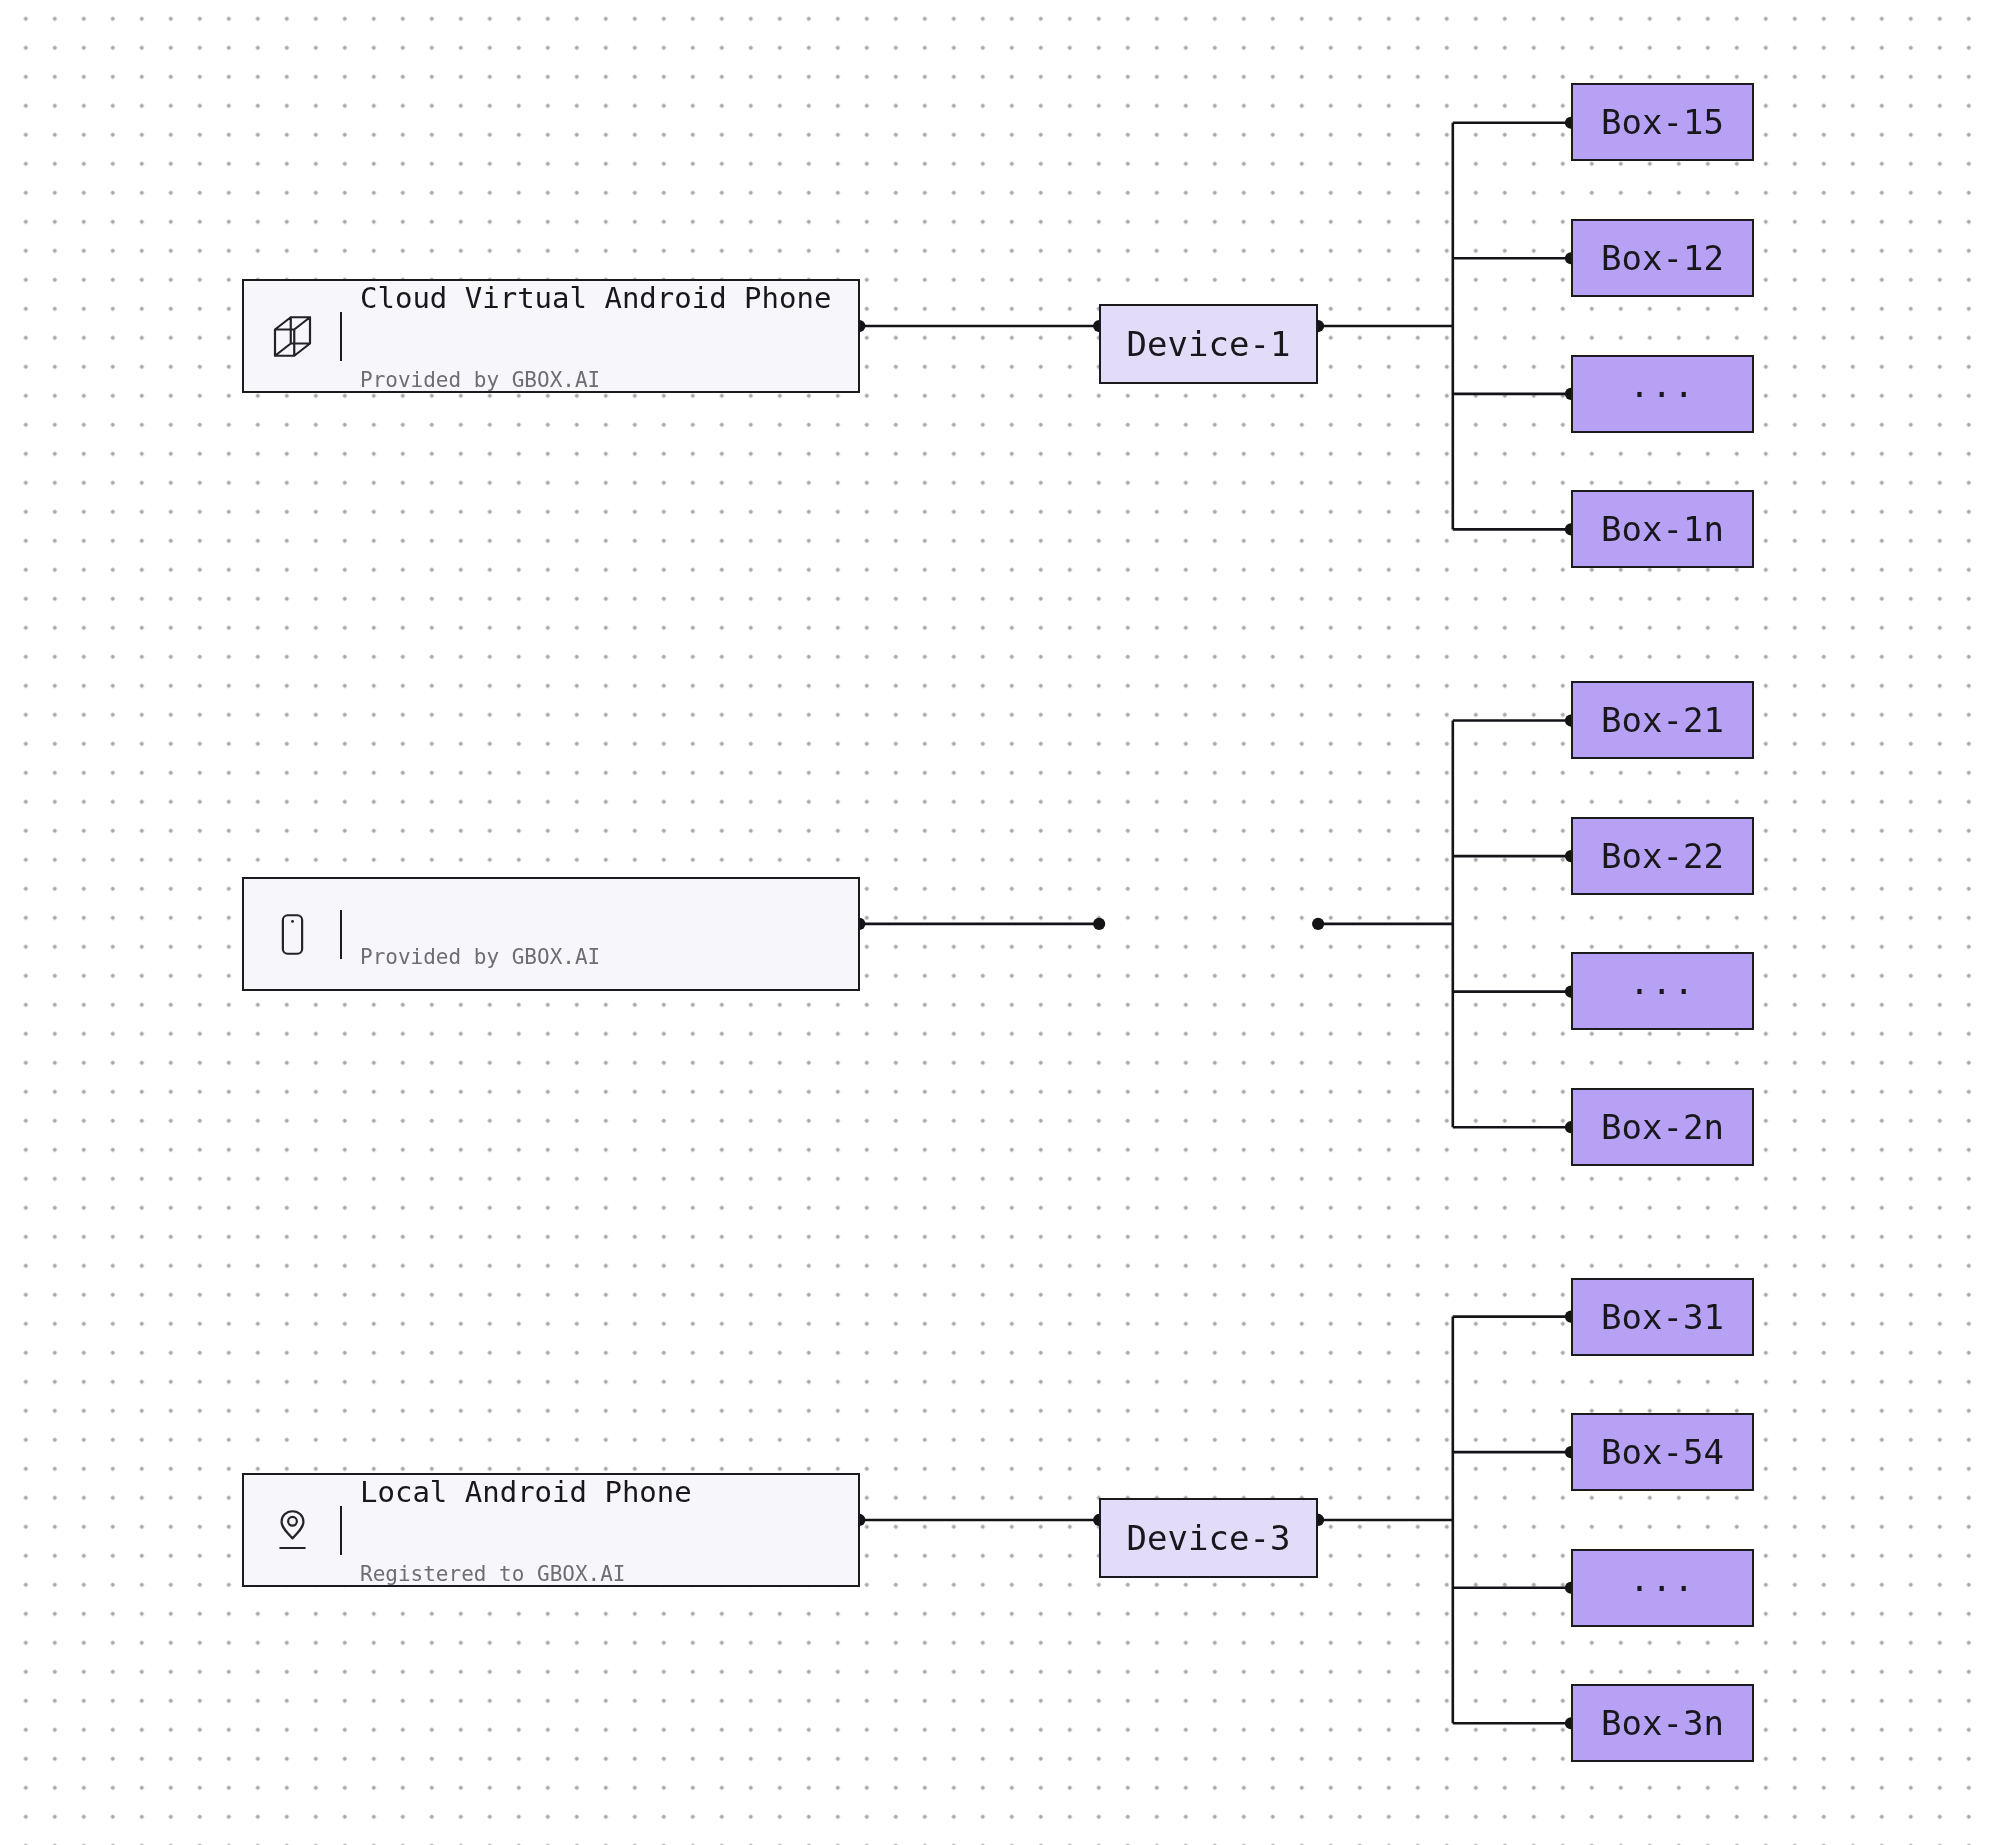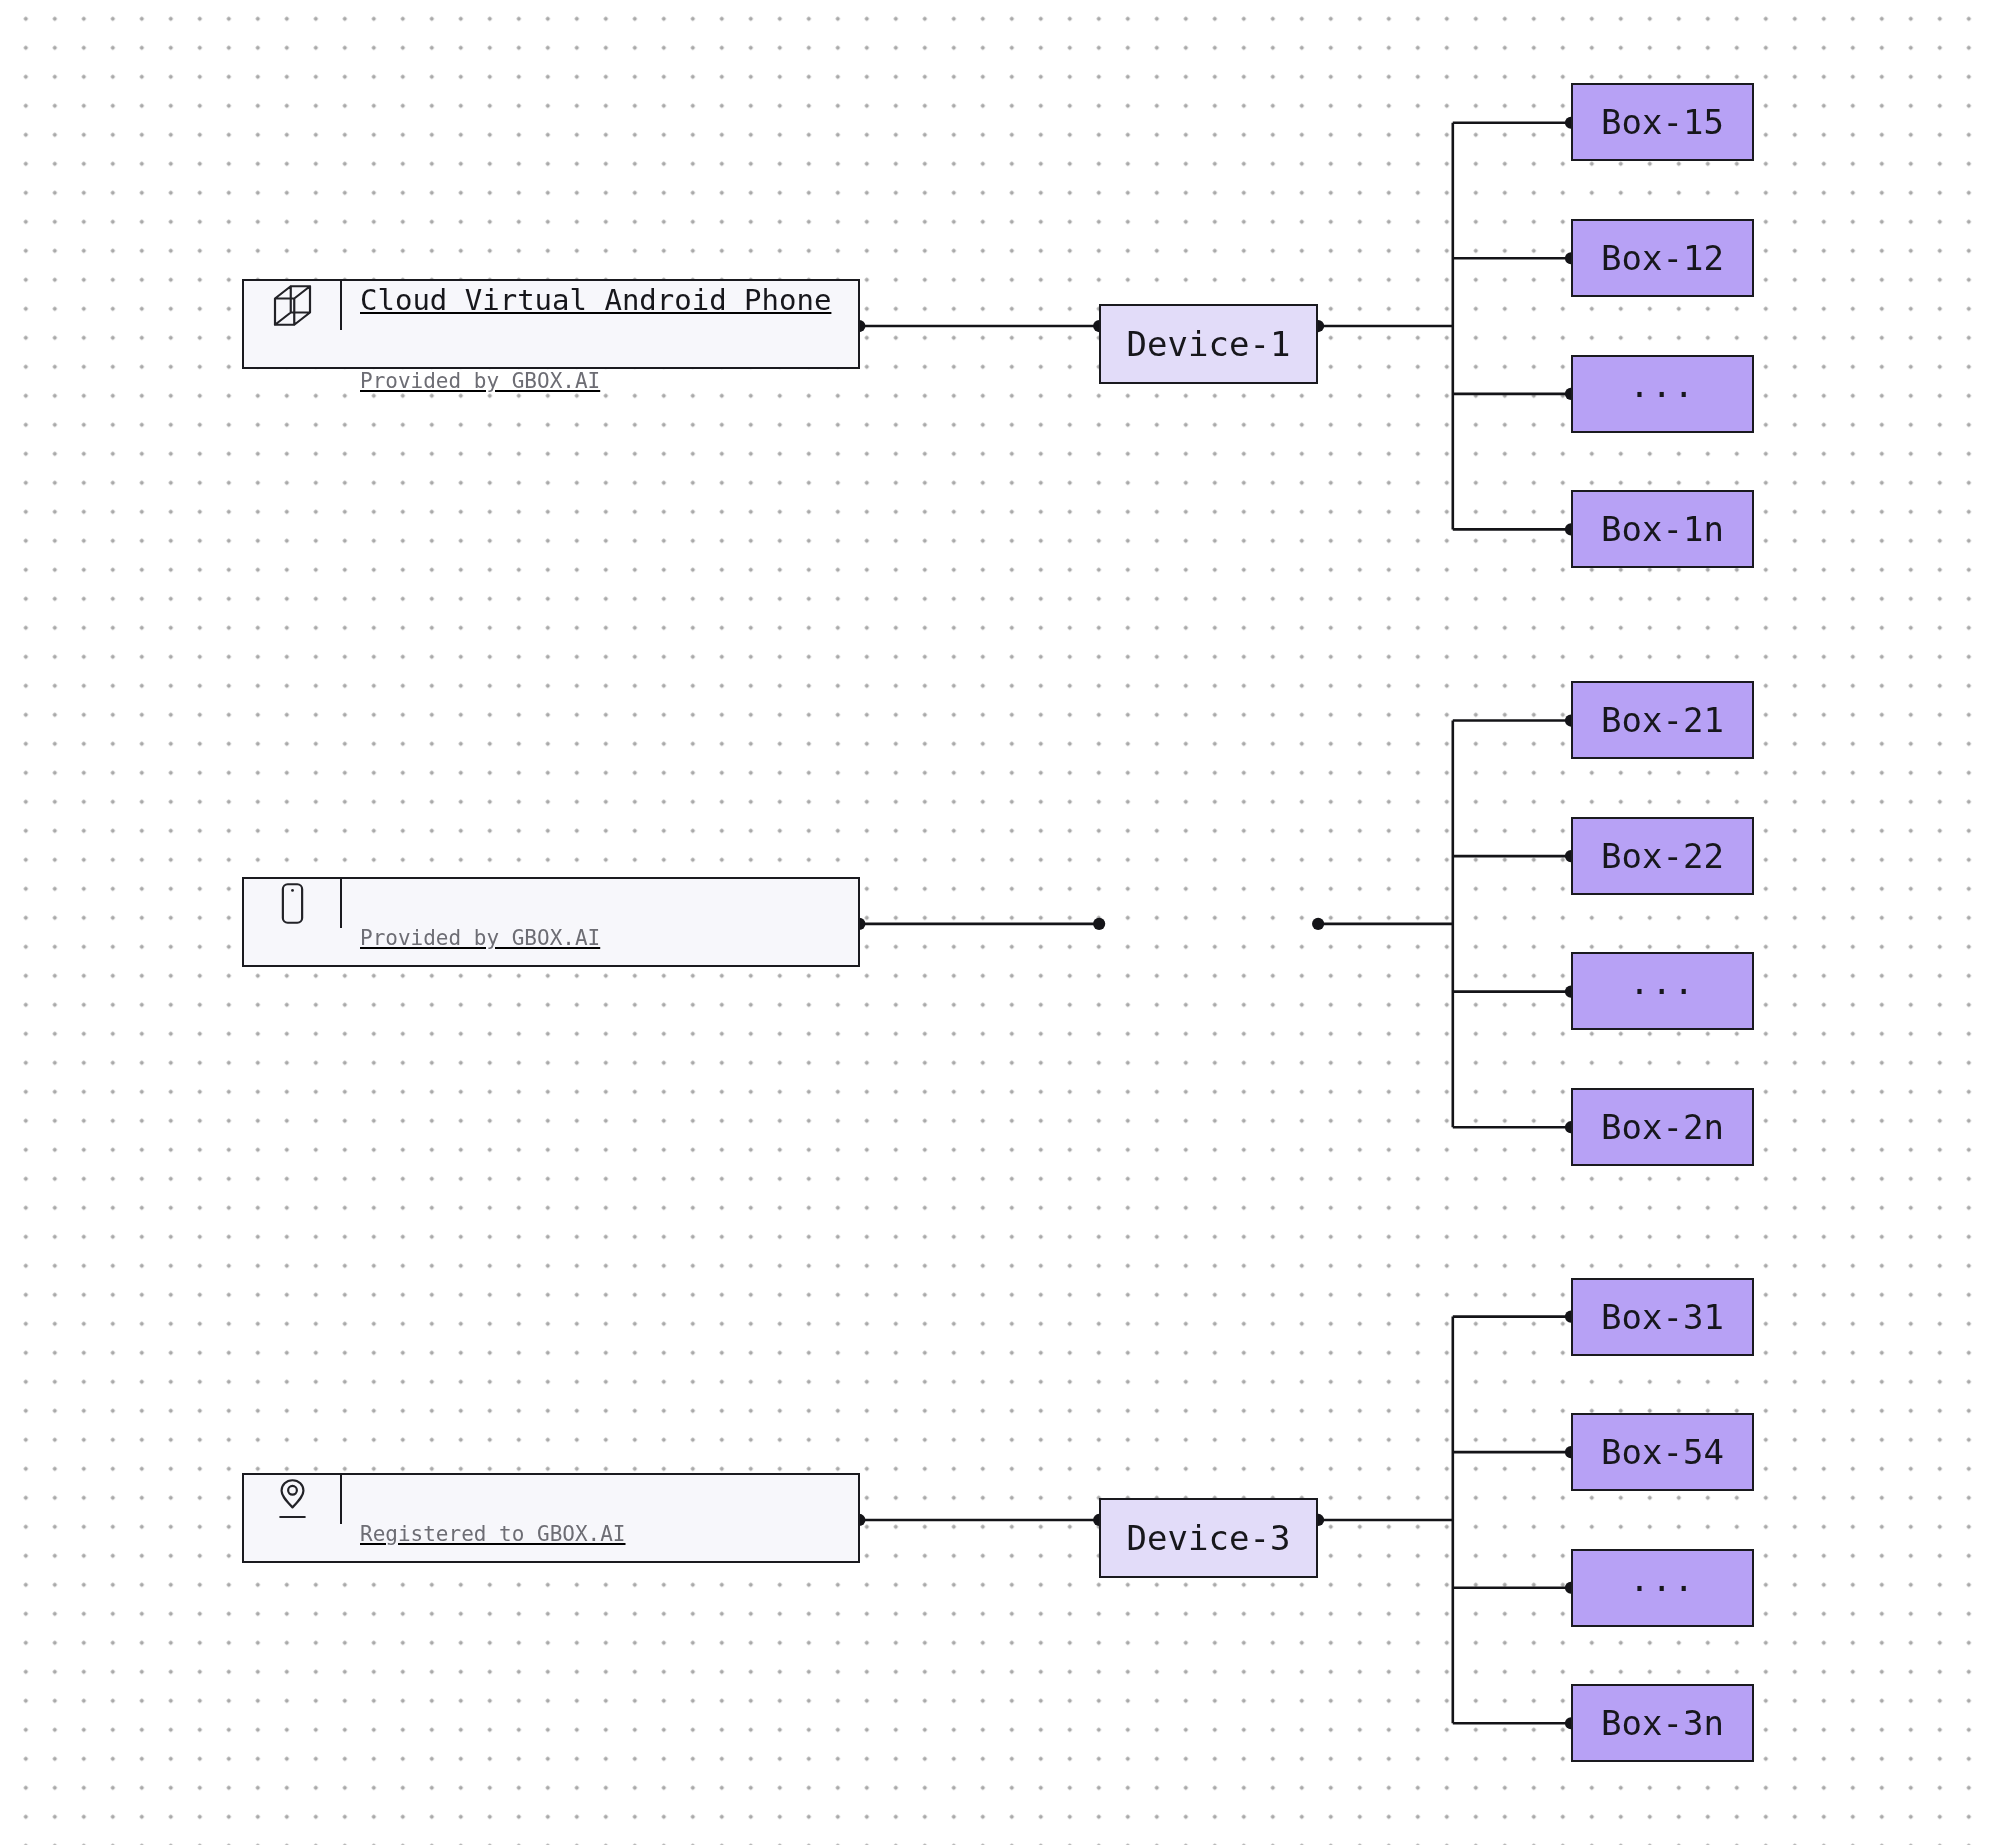--- a/index.html
+++ b/index.html
@@ -25,24 +25,24 @@
     background-color:var(--canvas-bg);
     background-image:radial-gradient(circle,var(--grid-dot) 1.8px,transparent 2.3px);
     background-size:29px 29px;
     background-position:11.3px 4.3px;
   }
   svg.wires{position:absolute;left:0;top:0;width:1995px;height:1846px;}
   .wires path{stroke:var(--connector);stroke-width:3;fill:none;}
   .wires circle{fill:var(--connector);stroke:none;}
 
   .card{
-    position:absolute;left:242px;width:618px;height:90px;
+    position:absolute;left:242px;width:618px;height:114px;
     background:var(--card-fill);
     border:2.2px solid var(--stroke);
-    display:flex;align-items:flex-start;text-decoration:underline;
+    display:flex;align-items:center;
   }
   .card-icon{
     width:98px;flex:0 0 98px;
     border-right:2.2px solid var(--stroke);
     display:flex;align-items:center;justify-content:center;
   }
   .card-icon svg{stroke:#222227;stroke-width:2.5;fill:none;stroke-linejoin:round;stroke-linecap:round;}
   .card-text{
     flex:1;display:flex;flex-direction:column;justify-content:center;
     padding-left:18px;padding-top:3.5px;gap:9.6px;
@@ -143,20 +143,21 @@
 
   <div class="card" style="top:1473px">
     <div class="card-icon">
       <svg width="49" height="49" viewBox="0 0 56 56">
         <path d="M28 6 C20.8 6 15.5 11.4 15.5 18 c0 5 3.4 9.6 12.5 19 c9.1 -9.4 12.5 -14 12.5 -19 C40.5 11.4 35.2 6 28 6 Z"></path>
         <circle cx="28" cy="17.5" r="5"></circle>
         <path d="M14 48 H42"></path>
       </svg>
     </div>
     <div class="card-text">
+      <div class="card-title">Local Android Phone</div>
       <div class="card-sub">Registered to GBOX.AI</div>
     </div>
   </div>
   <div class="device" style="top:1486px">Device-3</div>
   <div class="box" style="top:1278px">Box-31</div>
   <div class="box" style="top:1413px">Box-54</div>
   <div class="box ellipsis" style="top:1549px">
       <span>...</span>
     </div>
   <div class="box" style="top:1684px">Box-3n</div>

